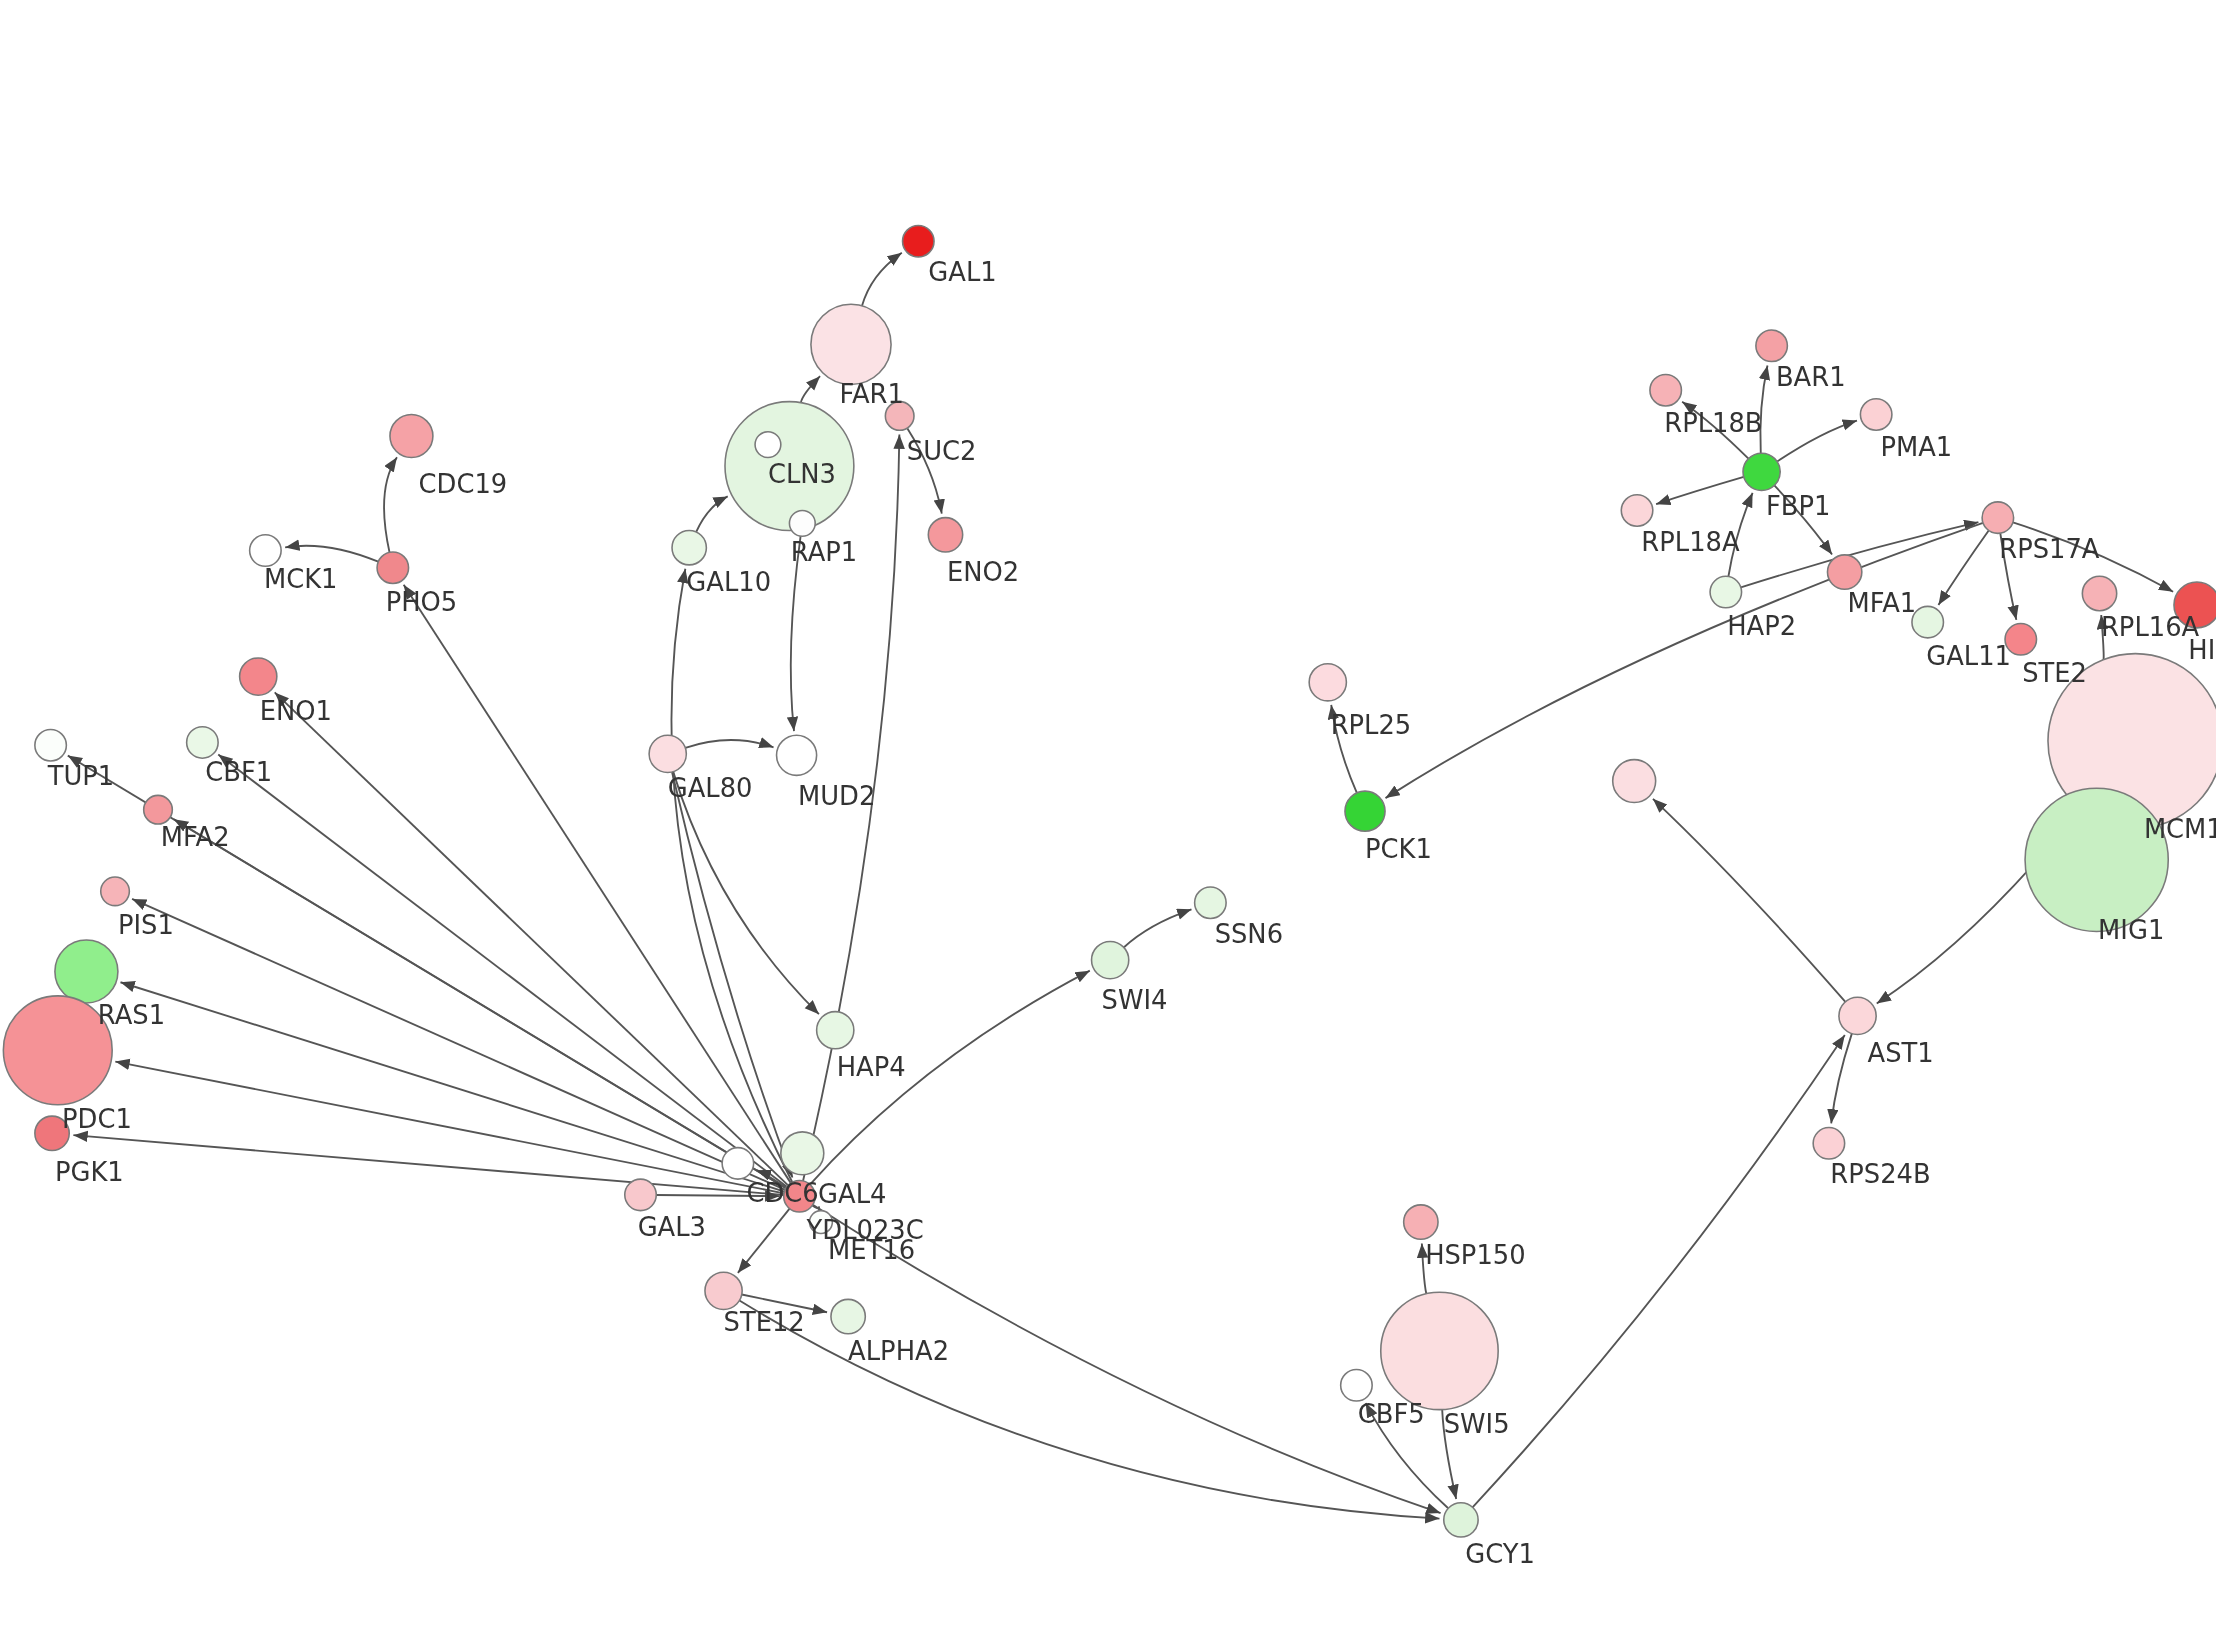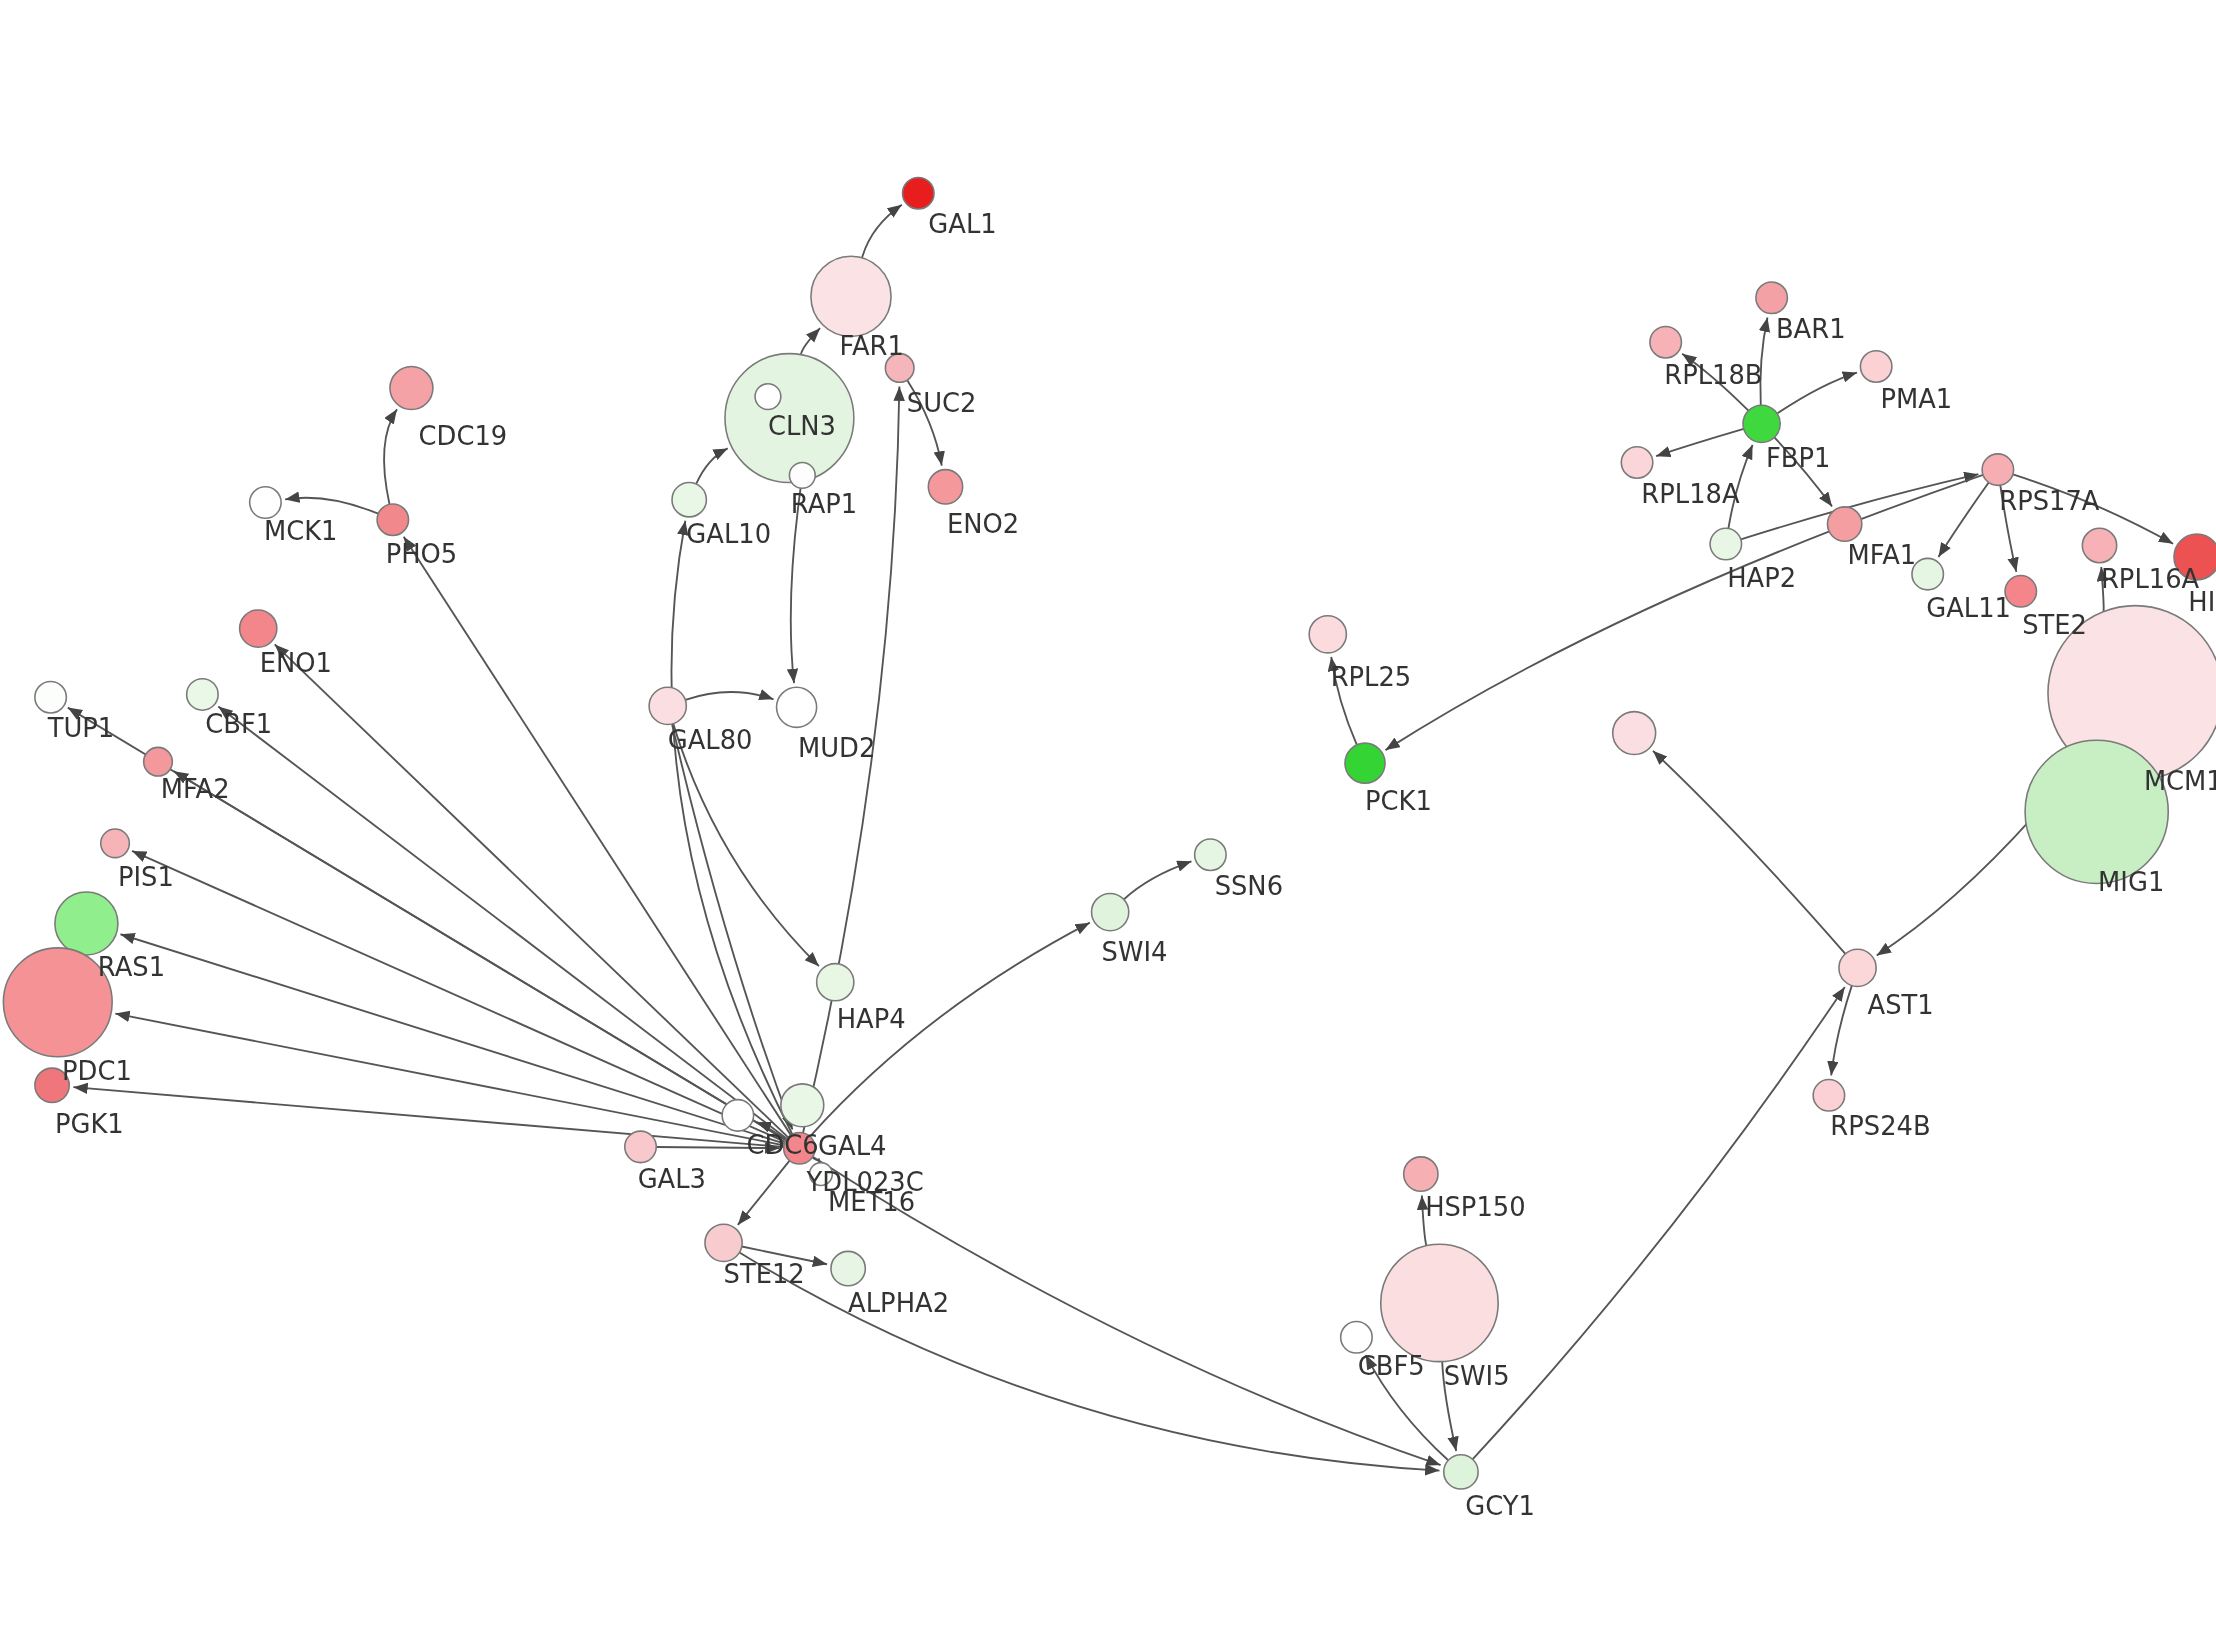--- a/index.html
+++ b/index.html
@@ -1,17 +1,17 @@
 <!DOCTYPE html>
 <html style="font-size:12.4px"><head>
 <meta charset="utf-8">
 <style>
   html,body{margin:0;padding:0;background:#ffffff;}
   body{width:2216px;height:1648px;position:relative;font-family:"DejaVu Sans","Liberation Sans",sans-serif;}
-  #graph-wrap{position:absolute;inset:0;}
+  #graph-wrap{position:absolute;inset:0;margin-top:48px;}
   svg{display:block;width:2216px;height:1648px;}
   .edge{fill:none;stroke:#555;stroke-width:1.3px;}
   .node{stroke:#7a7a7a;stroke-width:1.1px;cursor:pointer;}
   .nlabel{font-size:18px;fill:#333;user-select:none;}
 </style>
 </head>
 <body>
 
 <div id="graph-wrap">
   <svg id="net" viewBox="0 0 1547 1151" xmlns="http://www.w3.org/2000/svg">

